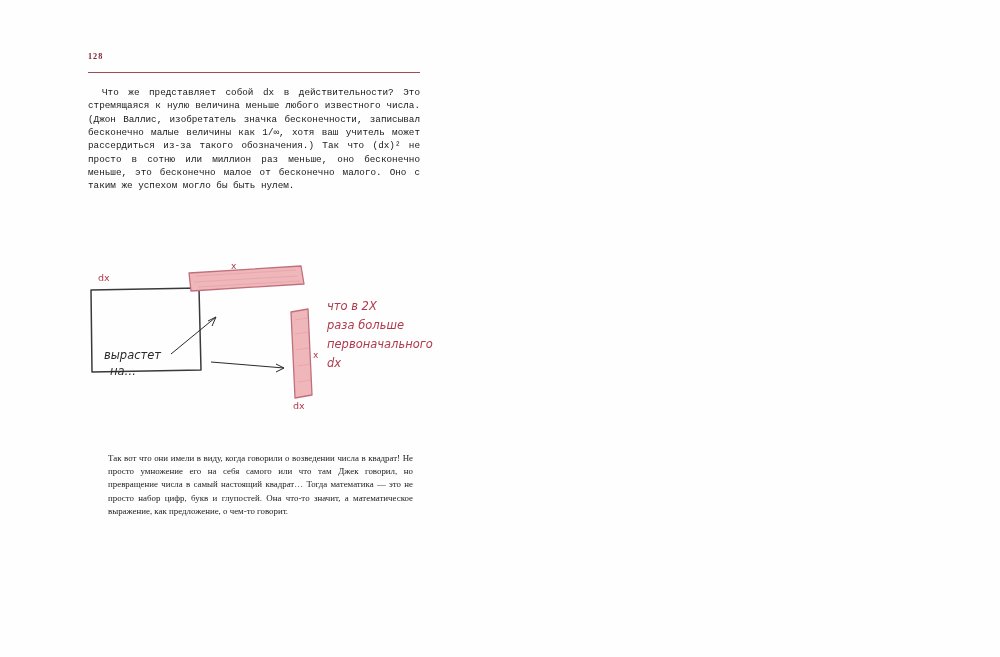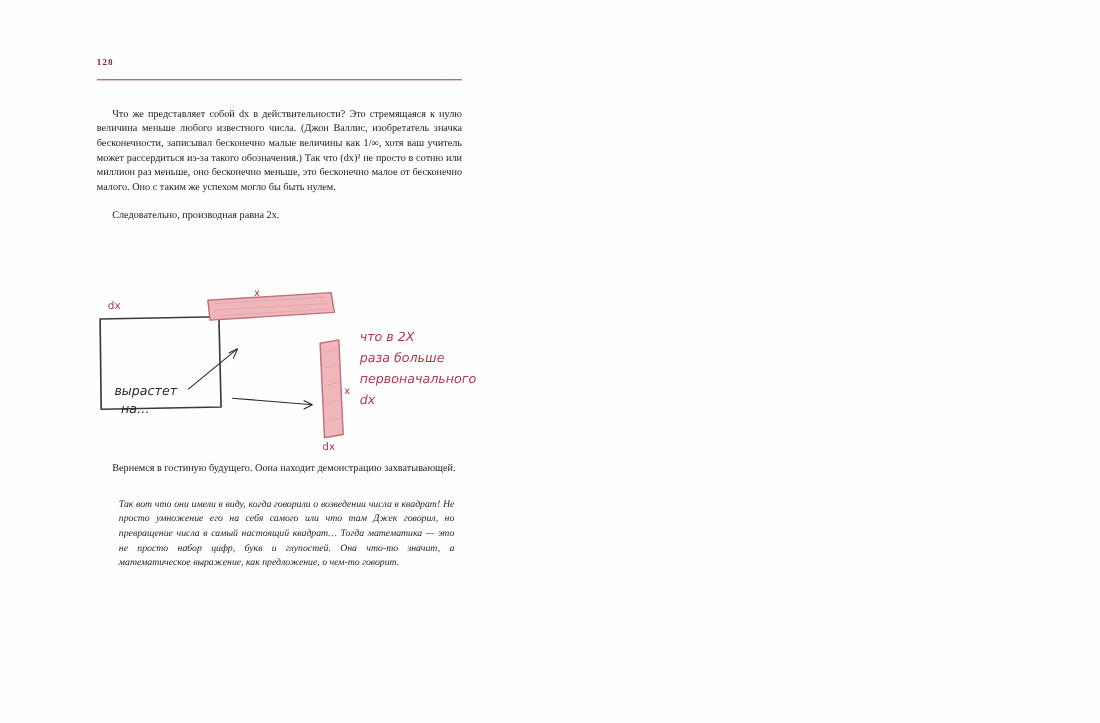--- a/index.html
+++ b/index.html
@@ -34,34 +34,33 @@
   
   .l-folio{left:88px;}
   .l-title{left:90px;width:330px;text-align:center;}
   .l-rule{left:88px;top:72px;width:332px;}
 
   
   .col{position:absolute;width:332px;}
   .l-col{left:88px;}
 
   p.body{
-    margin:12px 0 0 0;
+    margin:0 0 0 0;
     font-size:9.3px;
     line-height:13.35px;
     text-align:justify;
     text-indent:14px;
     color:#171717;
-    font-family:Liberation Serif, serif;
+    font-family:Liberation Mono, monospace;
     hyphens:manual;
   }
 
   .quote{
     position:absolute;
     left:108px;width:305px;
-    font-style:italic;
     font-size:8.9px;
     line-height:13.2px;
     text-align:justify;
     color:#1b1b1b;
   }
 
   
   .fig{position:absolute;}
   .fig svg{display:block;overflow:visible;}
 
@@ -76,21 +75,20 @@
 
 <div class="spread">
 
   <div class="page page-left">
 
     <div class="folio l-folio">128</div>
     <div class="head-rule l-rule"></div>
 
     <div class="col l-col" style="top:86px;">
       <p class="body">Что же представляет собой dx в действительности? Это стремящаяся к нулю величина меньше любого известного числа. (Джон Валлис, изобретатель значка бесконечности, записывал бесконечно малые величины как 1/∞, хотя ваш учитель может рассердиться из-за такого обозначения.) Так что (dx)² не просто в сотню или миллион раз меньше, оно бесконечно меньше, это бесконечно малое от бесконечно малого. Оно с таким же успехом могло бы быть нулем.</p>
-      <p class="body">Следовательно, производная равна 2x.</p>
     </div>
 
     <div class="fig" style="left:86px;top:262px;">
       <svg width="340" height="148" viewBox="0 0 340 148">
 
         <path d="M5 28 L113 26 L115 108 L6 110 Z" fill="none" stroke="#3a3a3a" stroke-width="1.5" stroke-linejoin="round"></path>
 
         <path d="M103 11 L215 4 L218 22 L105 29 Z" fill="#efb7ba" stroke="#c0707c" stroke-width="1.3" stroke-linejoin="round"></path>
         <path d="M110 14 L210 8 M108 20 L212 14 M112 25 L214 19" stroke="#e09ba3" stroke-width="0.7" fill="none" opacity=".8"></path>
 
@@ -110,23 +108,20 @@
         <text class="handblk" x="18" y="97" font-size="11.5" font-style="italic">вырастет</text>
         <text class="handblk" x="24" y="113" font-size="11.5" font-style="italic">на…</text>
 
         <text class="hand" x="241" y="48" font-size="11.5" font-style="italic">что в 2X</text>
         <text class="hand" x="241" y="67" font-size="11.5" font-style="italic">раза больше</text>
         <text class="hand" x="241" y="86" font-size="11.5" font-style="italic">первоначального</text>
         <text class="hand" x="241" y="105" font-size="11.5" font-style="italic">dx</text>
       </svg>
     </div>
 
-    <div class="col l-col" style="top:408px;">
-      <p class="body">Вернемся в гостиную будущего. Оона находит демонстрацию захватывающей.</p>
-    </div>
 
     <div class="quote" style="top:452px;">Так вот что они имели в виду, когда говорили о возведении числа в квадрат! Не просто умножение его на себя самого или что там Джек говорил, но превращение числа в самый настоящий квадрат… Тогда математика — это не просто набор цифр, букв и глупостей. Она что-то значит, а математическое выражение, как предложение, о чем-то говорит.</div>
 
   </div>
 
   <div class="page page-right">
 
     
     
     

